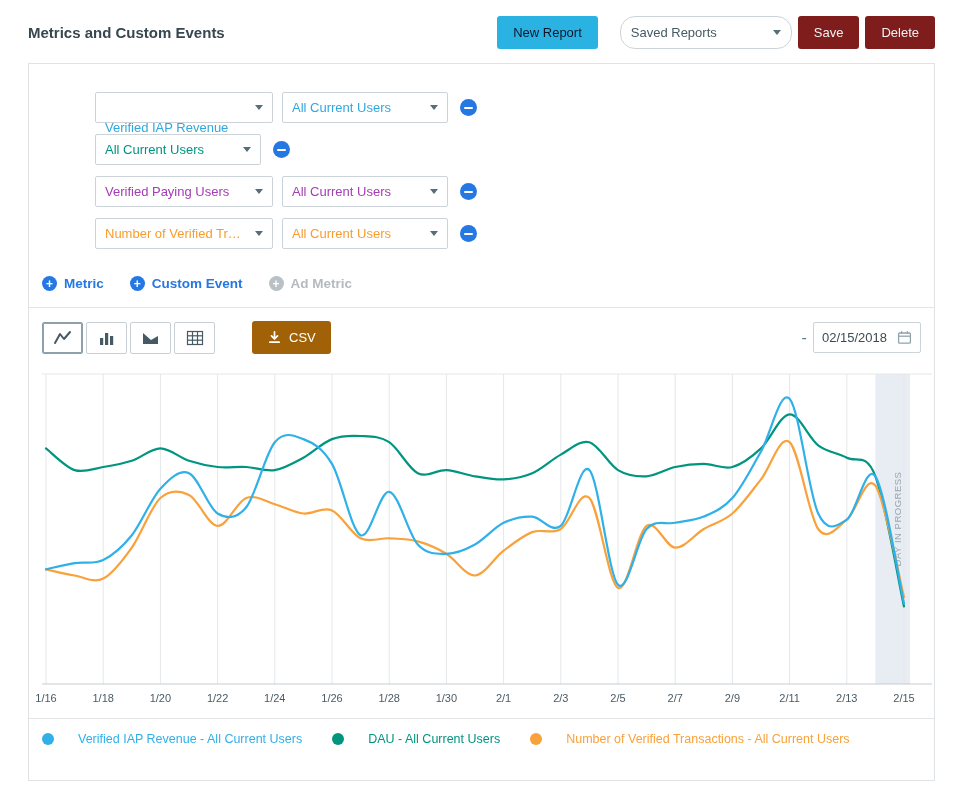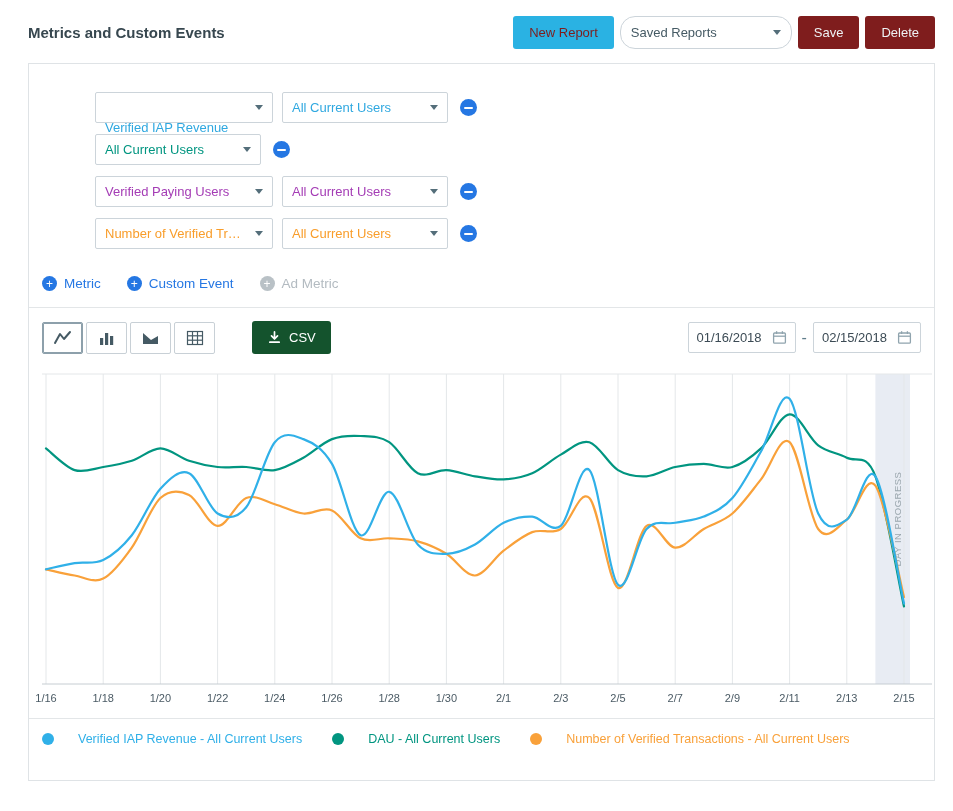--- a/index.html
+++ b/index.html
@@ -5,48 +5,48 @@
   * { margin:0; padding:0; box-sizing:border-box; }
   html,body { background:#fff; }
   body {
     width:953px; height:811px; position:relative;
     font-family:"Liberation Sans", sans-serif; color:#37474f;
   }
   .topbar { display:flex; align-items:center; justify-content:space-between; padding:16px 18px 0 28px; }
   .page-title { font-size:15px; font-weight:bold; color:#37474f; }
   .topbar-actions { display:flex; align-items:center; gap:6px; }
   .btn { border:none; border-radius:3px; font-size:13px; height:33px; padding:0 16px; display:inline-flex; align-items:center; cursor:pointer; font-family:inherit; }
-  .btn-primary { background:#2ab2e3; color:#7f1d1d; }
+  .btn-primary { background:#2ab2e3; color:#0f172a; }
   .btn-disabled { background:#7f1d1d; color:#eef2f4; cursor:default; }
   .select { display:flex; align-items:center; justify-content:space-between; background:#fff; border:1px solid #ccd4da; border-radius:2px; font-size:13px; cursor:pointer; }
-  .saved-select { width:172px; height:33px; padding:0 10px; color:#455a64; border-radius:15px; }
+  .saved-select { width:172px; height:33px; padding:0 10px; color:#455a64; border-radius:15px;margin-left:16px; }
   .caret { width:0; height:0; border-left:4px solid transparent; border-right:4px solid transparent; border-top:5px solid #546e7a; margin-left:8px; flex:none; }
 
   .panel { margin:14px 18px 0 28px; border:1px solid #dfe3e6; background:#fff; height:718px; }
 
   .metric-section { padding:28px 0 0 66px; }
   .metric-row { display:flex; align-items:center; gap:9px; margin-bottom:11px; }
   .metric-select { width:178px; height:31px; padding:0 9px; }
   .segment-select { width:166px; height:31px; padding:0 9px; }
   .sel-label { white-space:nowrap; overflow:hidden; text-overflow:ellipsis; }
   .remove-btn { width:17px; height:17px; border-radius:50%; background:#2577e3; border:none; display:flex; align-items:center; justify-content:center; margin-left:3px; cursor:pointer; flex:none; }
   .minus { width:9px; height:2px; background:#fff; border-radius:1px; display:block; }
 
-  .add-row { display:flex; gap:26px; align-items:center; padding:16px 0 16px 13px; border-bottom:1px solid #e3e6e8; font-size:13.5px; }
+  .add-row { display:flex; gap:26px; align-items:center; padding:16px 0 16px 13px; border-bottom:1px solid #e3e6e8; font-size:13.5px;font-weight:bold; }
   .add-link { color:#2577e3; display:flex; align-items:center; gap:7px; cursor:pointer; }
   .plus-icon { width:15px; height:15px; border-radius:50%; background:#2577e3; color:#fff; display:inline-flex; align-items:center; justify-content:center; font-size:12px; line-height:1; flex:none; }
   .plus-icon::before { content:"+"; }
   .add-link.disabled { color:#b3bbc1; cursor:default; }
   .add-link.disabled .plus-icon { background:#b9c1c6; }
 
   .toolbar { display:flex; align-items:center; padding:13px 13px 6px 13px; }
   .chart-type-group { display:flex; }
   .ct-btn { width:41px; height:32px; background:#fff; border:1px solid #c8d0d6; border-radius:2px; margin-right:3px; display:flex; align-items:center; justify-content:center; padding:0; cursor:pointer; }
   .ct-btn.selected { border-color:#8da0ab; box-shadow:inset 0 0 0 1px #8da0ab; }
-  .csv-btn { margin-left:34px; background:#14532d; color:#fff; border:none; border-radius:3px; height:33px; padding:0 15px; display:flex; align-items:center; gap:7px; font-size:13px; cursor:pointer; font-family:inherit; }
+  .csv-btn { margin-left:34px; background:#a16207; color:#fff; border:none; border-radius:3px; height:33px; padding:0 15px; display:flex; align-items:center; gap:7px; font-size:13px; cursor:pointer; font-family:inherit; }
   .spacer { flex:1; }
   .date-input { border:1px solid #ccd4da; border-radius:2px; height:31px; padding:0 8px; display:flex; align-items:center; gap:10px; font-size:13px; color:#3c4b55; background:#fff; cursor:pointer; }
   .date-sep { margin:0 6px; color:#607d8b; }
 
   .chart-wrap { padding:8px 0 0 13px; }
   .chart-wrap svg { overflow:visible; display:block; }
 
   .legend { border-top:1px solid #e3e6e8; margin-top:6px; padding:13px 13px 0 13px; display:flex; flex-wrap:wrap; column-gap:30px; row-gap:10px; font-size:12.5px; }
   .legend-item { display:flex; align-items:center; gap:24px; cursor:pointer; }
   .legend-dot { width:12px; height:12px; border-radius:50%; flex:none; }
@@ -170,31 +170,20 @@
       </button>
     </div>
     <button class="csv-btn">
       <svg width="15" height="15" viewBox="0 0 16 16">
           <path d="M8,2 L8,9 M4.8,6.2 L8,9.6 L11.2,6.2" stroke="#fff" stroke-width="1.8" fill="none" stroke-linecap="round" stroke-linejoin="round"></path>
           <line x1="3" y1="13" x2="13" y2="13" stroke="#fff" stroke-width="1.8" stroke-linecap="round"></line>
         </svg>
       <span>CSV</span>
     </button>
     <div class="spacer"></div>
-    <div class="date-input">
-      <span>01/16/2018</span>
-      <svg width="15" height="15" viewBox="0 0 15 15">
-          <g stroke="#90a4ae" stroke-width="1.3" fill="none">
-            <rect x="1.6" y="3" width="11.8" height="10.2" rx="1"></rect>
-            <line x1="1.6" y1="6.2" x2="13.4" y2="6.2"></line>
-            <line x1="4.6" y1="1.2" x2="4.6" y2="4"></line>
-            <line x1="10.4" y1="1.2" x2="10.4" y2="4"></line>
-          </g>
-        </svg>
-    </div>
     <span class="date-sep">-</span>
     <div class="date-input">
       <span>02/15/2018</span>
       <svg width="15" height="15" viewBox="0 0 15 15">
           <g stroke="#90a4ae" stroke-width="1.3" fill="none">
             <rect x="1.6" y="3" width="11.8" height="10.2" rx="1"></rect>
             <line x1="1.6" y1="6.2" x2="13.4" y2="6.2"></line>
             <line x1="4.6" y1="1.2" x2="4.6" y2="4"></line>
             <line x1="10.4" y1="1.2" x2="10.4" y2="4"></line>
           </g>

